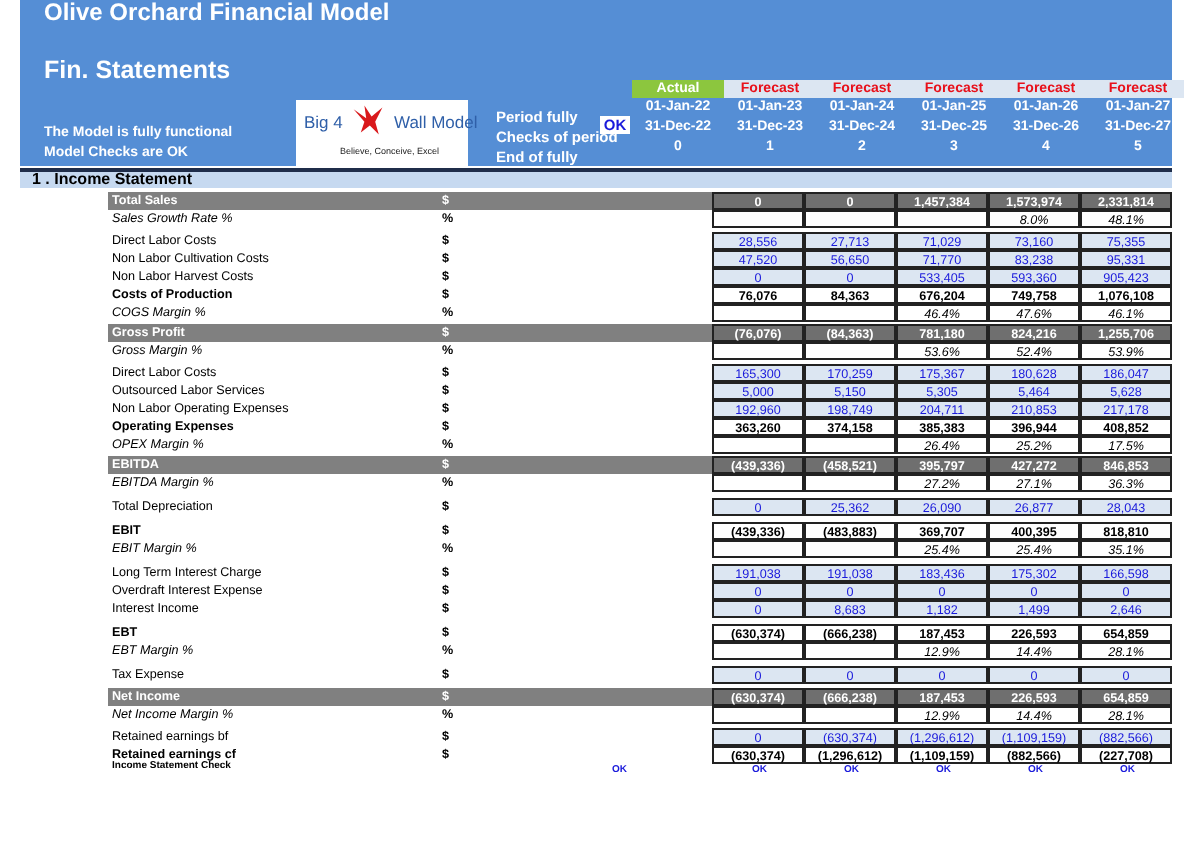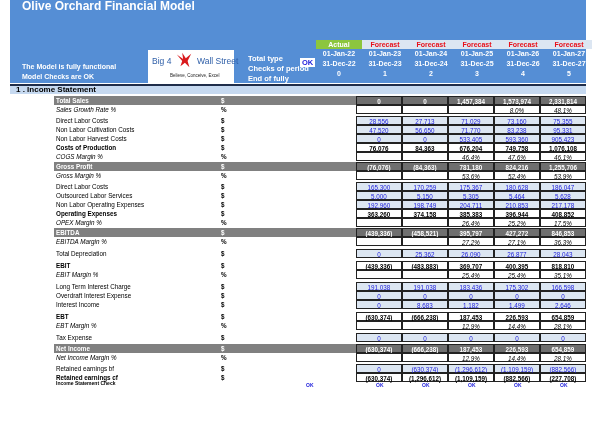--- a/index.html
+++ b/index.html
@@ -39,33 +39,34 @@
   .cell.band { background: #6f6f6f; color: #ffffff; font-weight: bold; }
   .okrow { position: absolute; top: 382px; font-size: 5px; font-weight: bold; color: #1a1adb; }
 </style>
 </head>
 <body>
 
 <div class="title-bar">
   <span class="title-text">Olive Orchard Financial Model</span>
 </div>
 <div class="header">
+  <span class="subtitle">Fin. Statements</span>
   <div class="status">
     <div>The Model is fully functional</div>
     <div>Model Checks are OK</div>
   </div>
   <div class="logo">
-    <span class="logo-top"><span>Big 4</span><span class="ws">Wall Street</span></span>
+    <span class="logo-top"><span>Big 4</span><span class="ws">Wall Model</span></span>
     <svg class="logo-bird" viewBox="0 0 20 20">
       <path d="M2 4 L9 9 L8 2 L12 8 L18 3 L14 11 L16 18 L11 13 L6 17 L8 11 Z" fill="#d9191c"></path>
     </svg>
     <span class="logo-tag">Believe, Conceive, Excel</span>
   </div>
   <div class="period-labels">
-    <div>Total type</div>
+    <div>Period fully</div>
     <div>Checks of period</div>
     <div>End of fully</div>
     <div>Period Number</div>
   </div>
 </div>
 <div class="header-top"></div>
 <div class="ok-box">OK</div>
 
 <div class="pcol" style="left:316px;">
   <div class="ptype actual">Actual</div>

